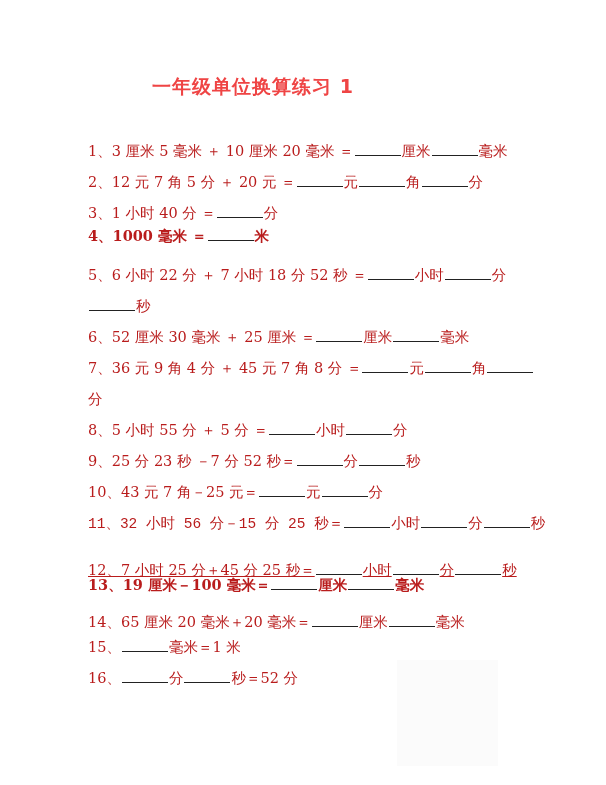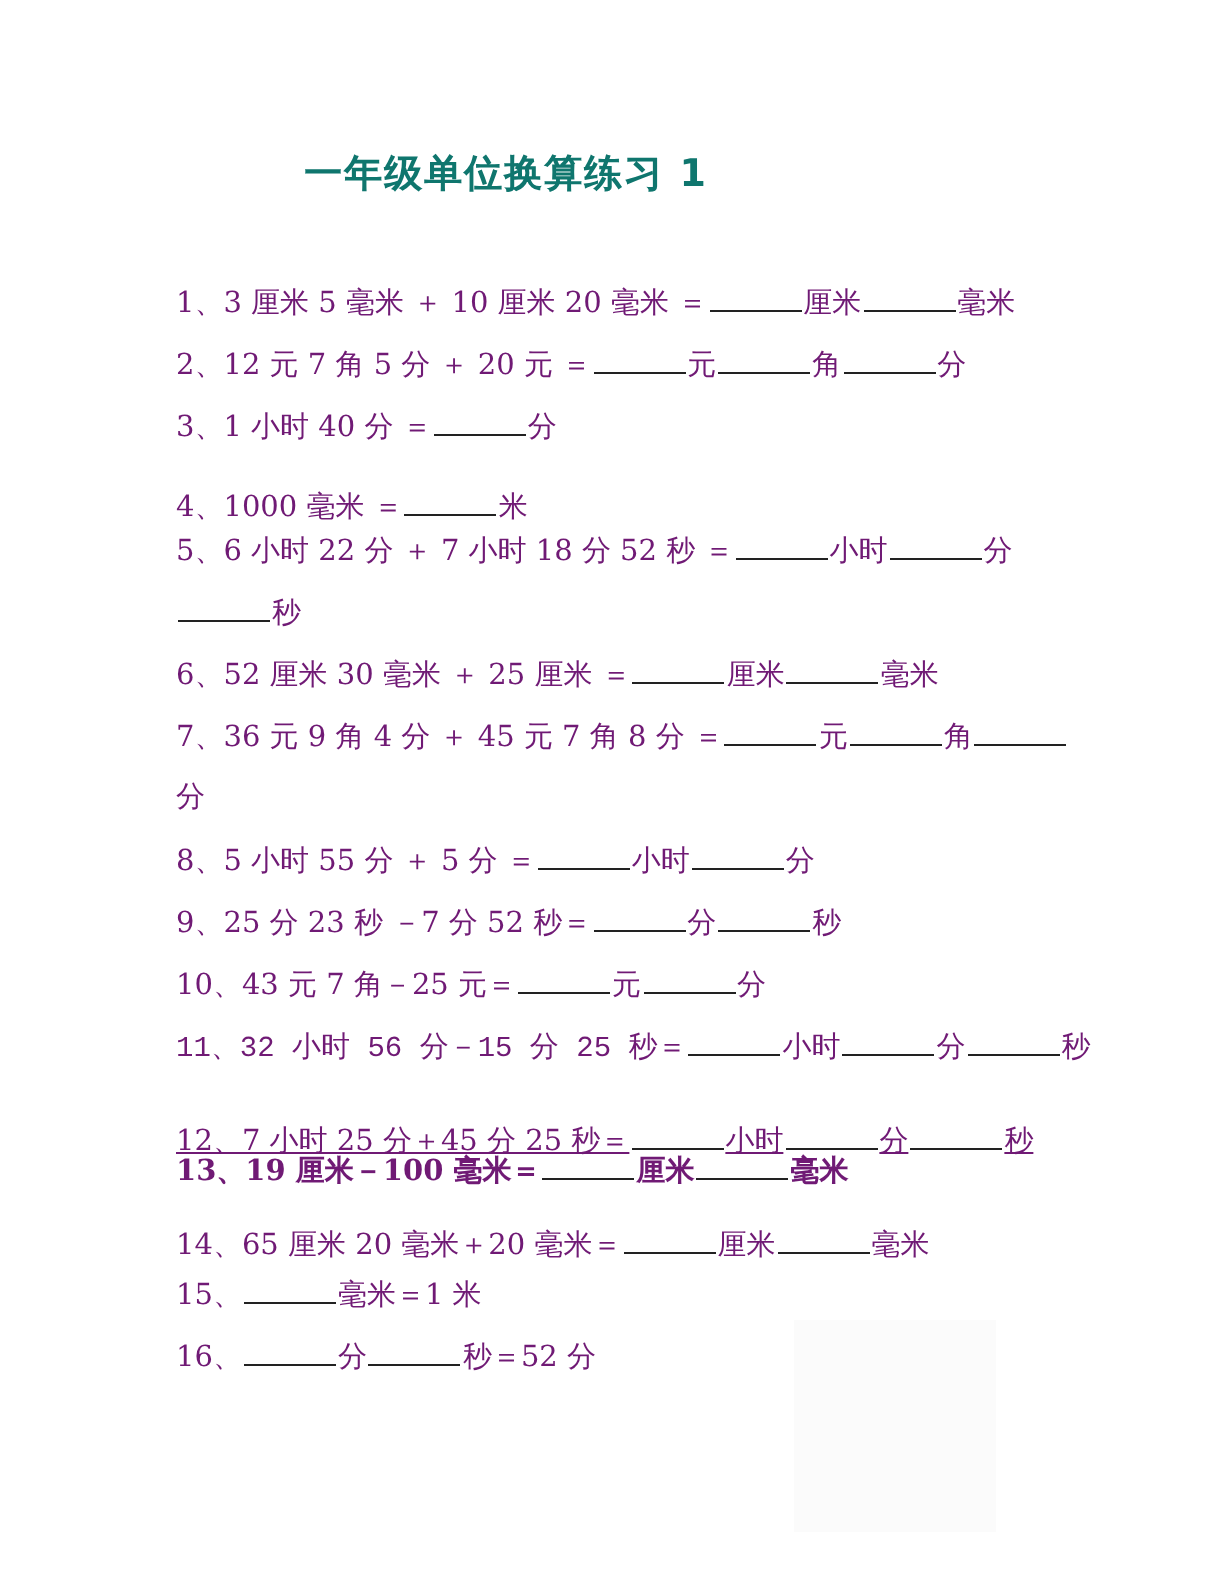--- a/index.html
+++ b/index.html
@@ -23,30 +23,30 @@
   }
   .title {
     position: absolute;
     left: 0;
     top: 74px;
     width: 506px;
     text-align: center;
     font-family: "DejaVu Sans", "Liberation Sans", sans-serif;
     font-weight: bold;
     font-size: 19px;
-    color: #0f766e;
+    color: #ef4444;
     letter-spacing: 1px;
   }
   .line {
     position: absolute;
     left: 88px;
     font-size: 14.5px;
     line-height: 20px;
     white-space: nowrap;
-    color: #701a75;
+    color: #b91c1c;
   }
   .blank {
     display: inline-block;
     width: 46px;
     height: 14px;
     border-bottom: 1.3px solid #222;
     vertical-align: baseline;
     margin: 0 1px;
   }
   .faint-box {
@@ -60,21 +60,21 @@
 </style>
 </head>
 <body>
 
 <div class="page">
   <div class="title">一年级单位换算练习 1</div>
   <div id="questions">
       <div class="line" style="top: 141px;"><span>1、3 厘米 5 毫米 ＋ 10 厘米 20 毫米 ＝</span><span class="blank"></span><span>厘米</span><span class="blank"></span><span>毫米</span></div>
       <div class="line" style="top: 172px;"><span>2、12 元 7 角 5 分 ＋ 20 元 ＝</span><span class="blank"></span><span>元</span><span class="blank"></span><span>角</span><span class="blank"></span><span>分</span></div>
       <div class="line" style="top: 203px;"><span>3、1 小时 40 分 ＝</span><span class="blank"></span><span>分</span></div>
-      <div class="line" style="top: 243px;"><span>4、1000 毫米 ＝</span><span class="blank"></span><span>米</span></div>
+      <div class="line" style="top: 226px; font-weight: bold;"><span>4、1000 毫米 ＝</span><span class="blank"></span><span>米</span></div>
       <div class="line" style="top: 265px;"><span>5、6 小时 22 分 ＋ 7 小时  18 分 52 秒 ＝</span><span class="blank"></span><span>小时</span><span class="blank"></span><span>分</span></div>
       <div class="line" style="top: 296px;"><span class="blank"></span><span>秒</span></div>
       <div class="line" style="top: 327px;"><span>6、52 厘米 30 毫米 ＋ 25 厘米 ＝</span><span class="blank"></span><span>厘米</span><span class="blank"></span><span>毫米</span></div>
       <div class="line" style="top: 358px;"><span>7、36 元 9 角 4 分 ＋ 45 元 7 角  8 分 ＝</span><span class="blank"></span><span>元</span><span class="blank"></span><span>角</span><span class="blank"></span></div>
       <div class="line" style="top: 389px;"><span>分</span></div>
       <div class="line" style="top: 420px;"><span>8、5 小时 55 分 ＋ 5 分 ＝</span><span class="blank"></span><span>小时</span><span class="blank"></span><span>分</span></div>
       <div class="line" style="top: 451px;"><span>9、25 分 23 秒  －7 分 52 秒＝</span><span class="blank"></span><span>分</span><span class="blank"></span><span>秒</span></div>
       <div class="line" style="top: 482px;"><span>10、43 元 7 角－25 元＝</span><span class="blank"></span><span>元</span><span class="blank"></span><span>分</span></div>
       <div class="line" style="top: 513px; font-family: Liberation Mono, monospace;"><span>11、32 小时 56 分－15 分 25 秒＝</span><span class="blank"></span><span>小时</span><span class="blank"></span><span>分</span><span class="blank"></span><span>秒</span></div>
       <div class="line" style="top: 560px; text-decoration: underline;"><span>12、7 小时 25 分＋45 分 25 秒＝</span><span class="blank"></span><span>小时</span><span class="blank"></span><span>分</span><span class="blank"></span><span>秒</span></div>

